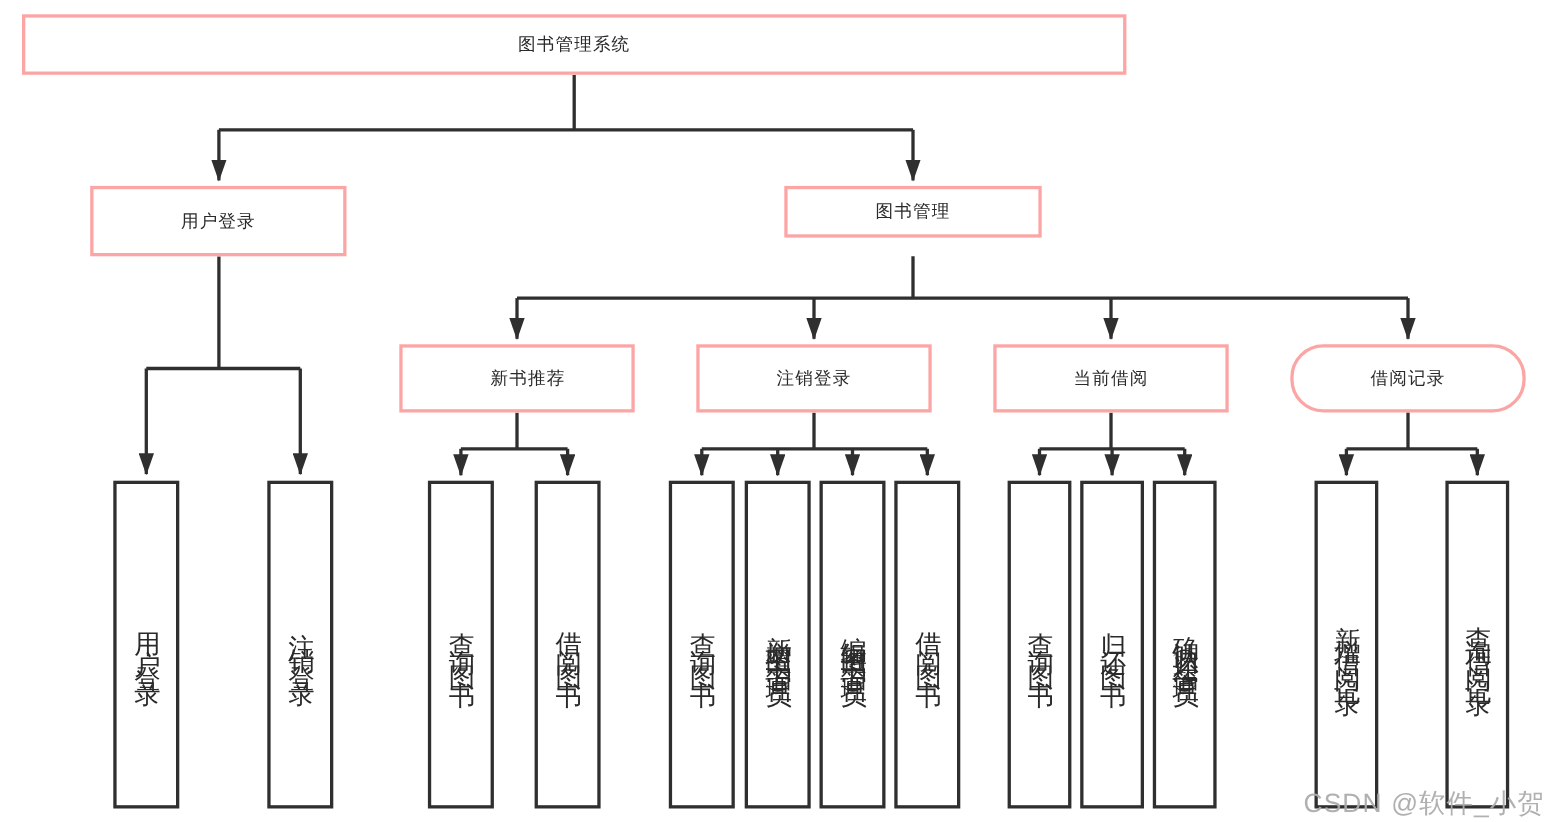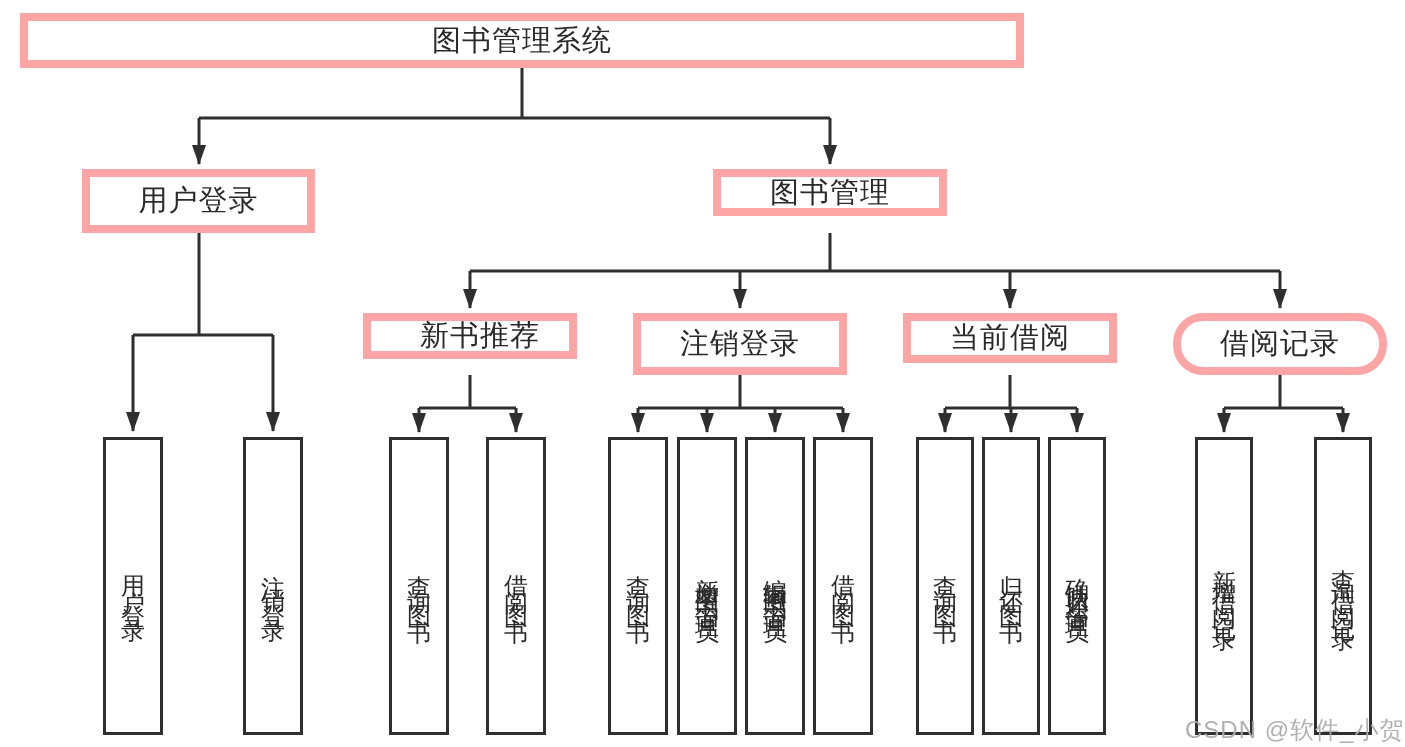--- a/index.html
+++ b/index.html
@@ -7,24 +7,24 @@
     position:relative;
     width:1405px;height:747px;
     background:#ffffff;
     font-family:"Liberation Sans","DejaVu Sans",sans-serif;
     overflow:hidden;
   }
   #connectors{position:absolute;left:0;top:0;width:1405px;height:747px;}
   .hnode{
     position:absolute;
     box-sizing:border-box;
-    border:8px solid #fca5a5;
+    border:3px solid #fca5a5;
     background:#ffffff;
     display:flex;align-items:center;justify-content:center;
-    font-size:29px;color:#2a2a2a;
+    font-size:16px;color:#2a2a2a;
     letter-spacing:1px;
     z-index:2;
   }
   .vnode{
     position:absolute;
     box-sizing:border-box;
     border:3px solid #2f2f2f;
     background:#ffffff;
     display:flex;align-items:center;justify-content:center;
     top:437px;height:298px;width:60px;
@@ -87,23 +87,23 @@
       <line x1="1224" y1="408" x2="1224" y2="432" marker-end="url(#arrow)"></line>
       <line x1="1343" y1="408" x2="1343" y2="432" marker-end="url(#arrow)"></line>
     </g>
   </svg>
 
   <div class="hnode" style="left:20px;top:13px;width:1004px;height:55px;">图书管理系统</div>
 
   <div class="hnode" style="left:82px;top:169px;width:233px;height:64px;">用户登录</div>
   <div class="hnode" style="left:713px;top:169px;width:234px;height:47px;">图书管理</div>
 
-  <div class="hnode" style="left:363px;top:313px;width:214px;height:46px;padding-left:20px;">新书推荐</div>
+  <div class="hnode" style="left:363px;top:313px;width:214px;height:62px;padding-left:20px;">新书推荐</div>
   <div class="hnode" style="left:633px;top:313px;width:214px;height:62px;">注销登录</div>
-  <div class="hnode" style="left:903px;top:313px;width:214px;height:50px;">当前借阅</div>
+  <div class="hnode" style="left:903px;top:313px;width:214px;height:62px;">当前借阅</div>
   <div class="hnode" style="left:1173px;top:313px;width:214px;height:62px;border-radius:30px;">借阅记录</div>
 
   <div class="vnode" style="left:103px;">
     <span class="vtext vt-4">用户登录</span>
   </div>
   <div class="vnode" style="left:243px;">
     <span class="vtext vt-4">注销登录</span>
   </div>
 
   <div class="vnode" style="left:389px;">

